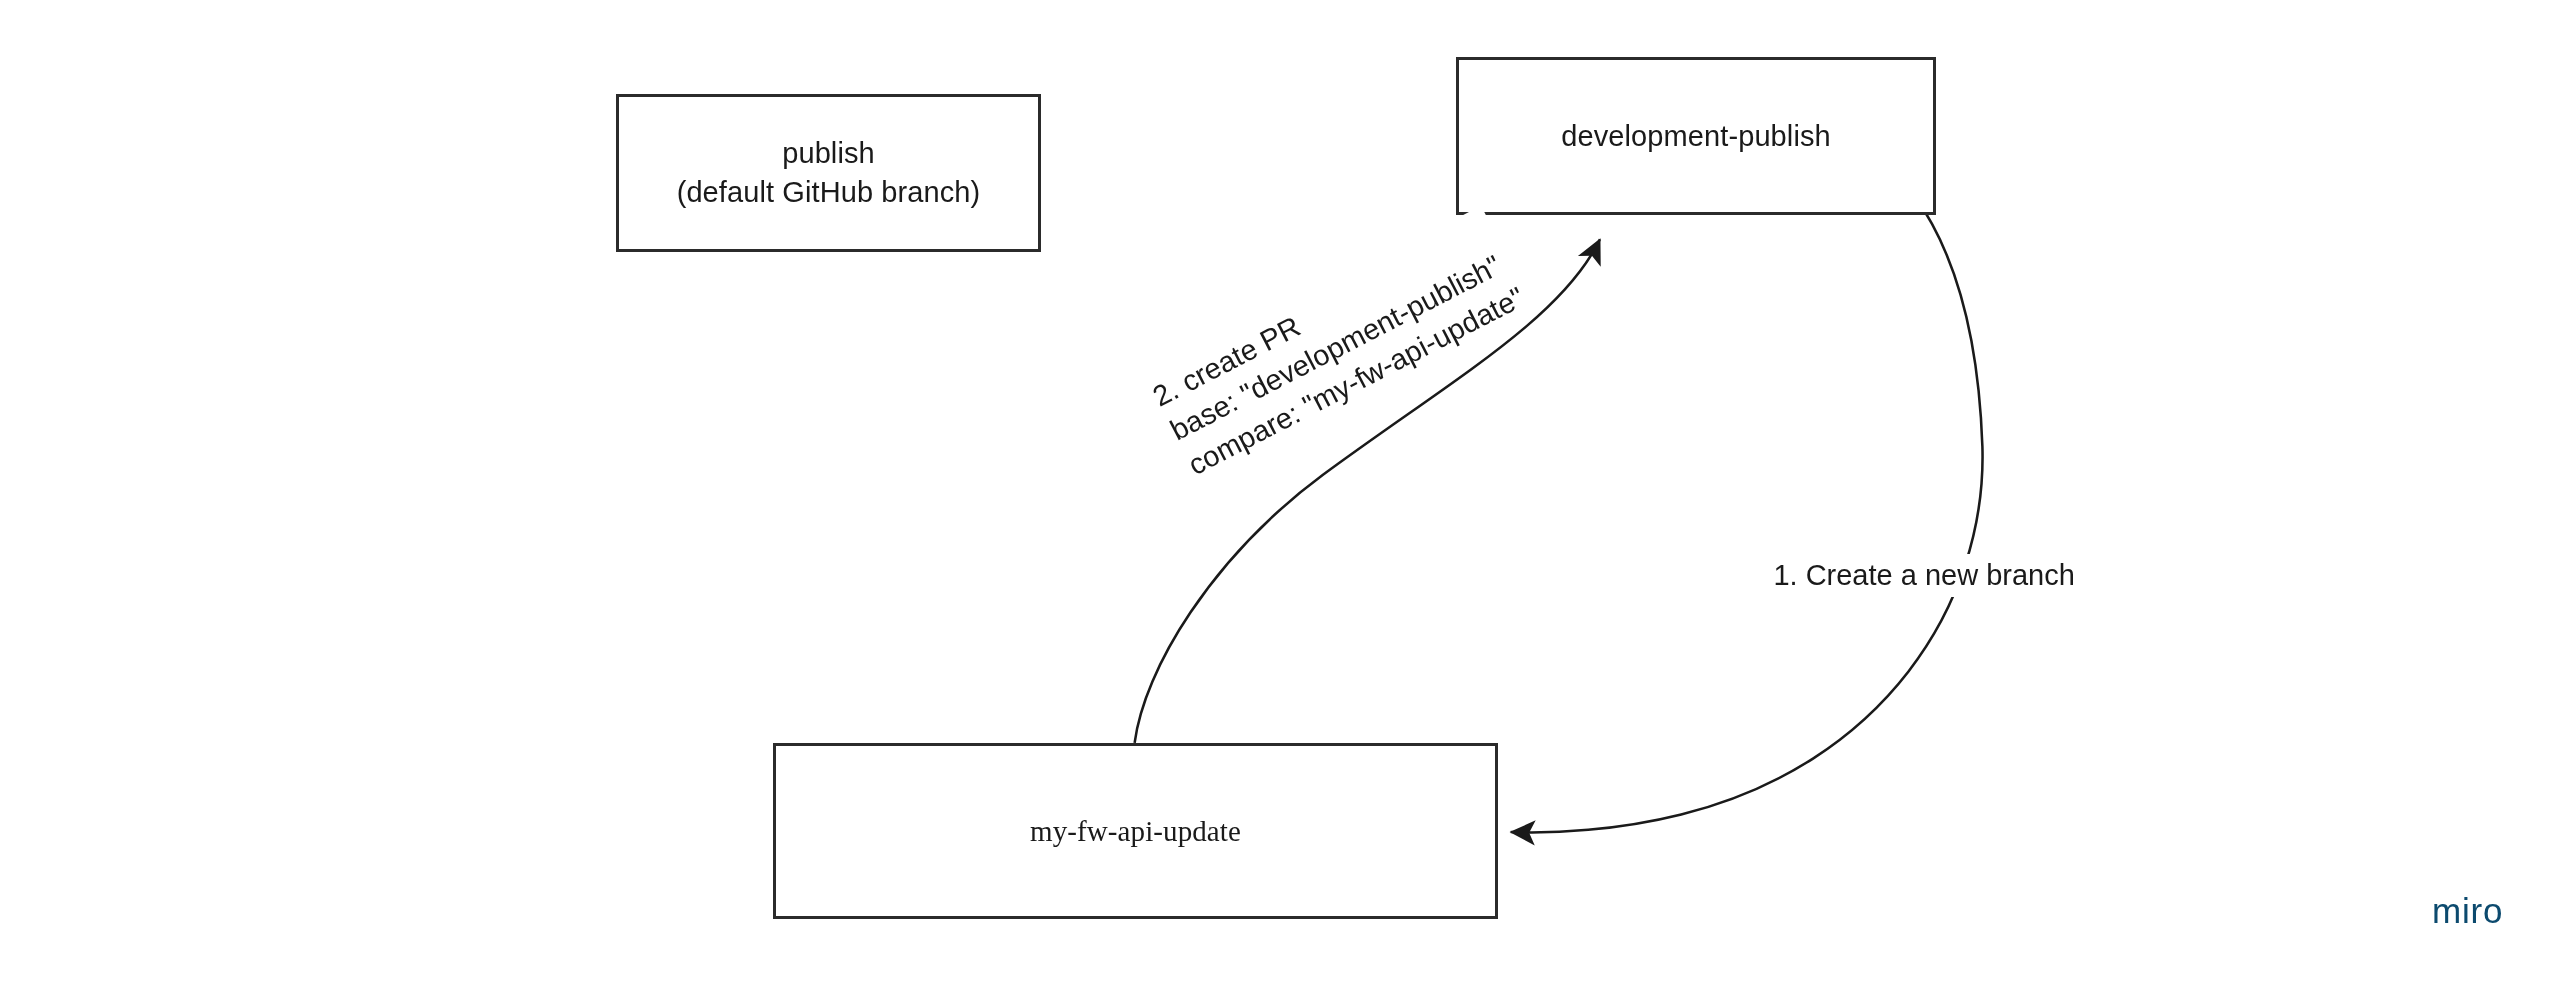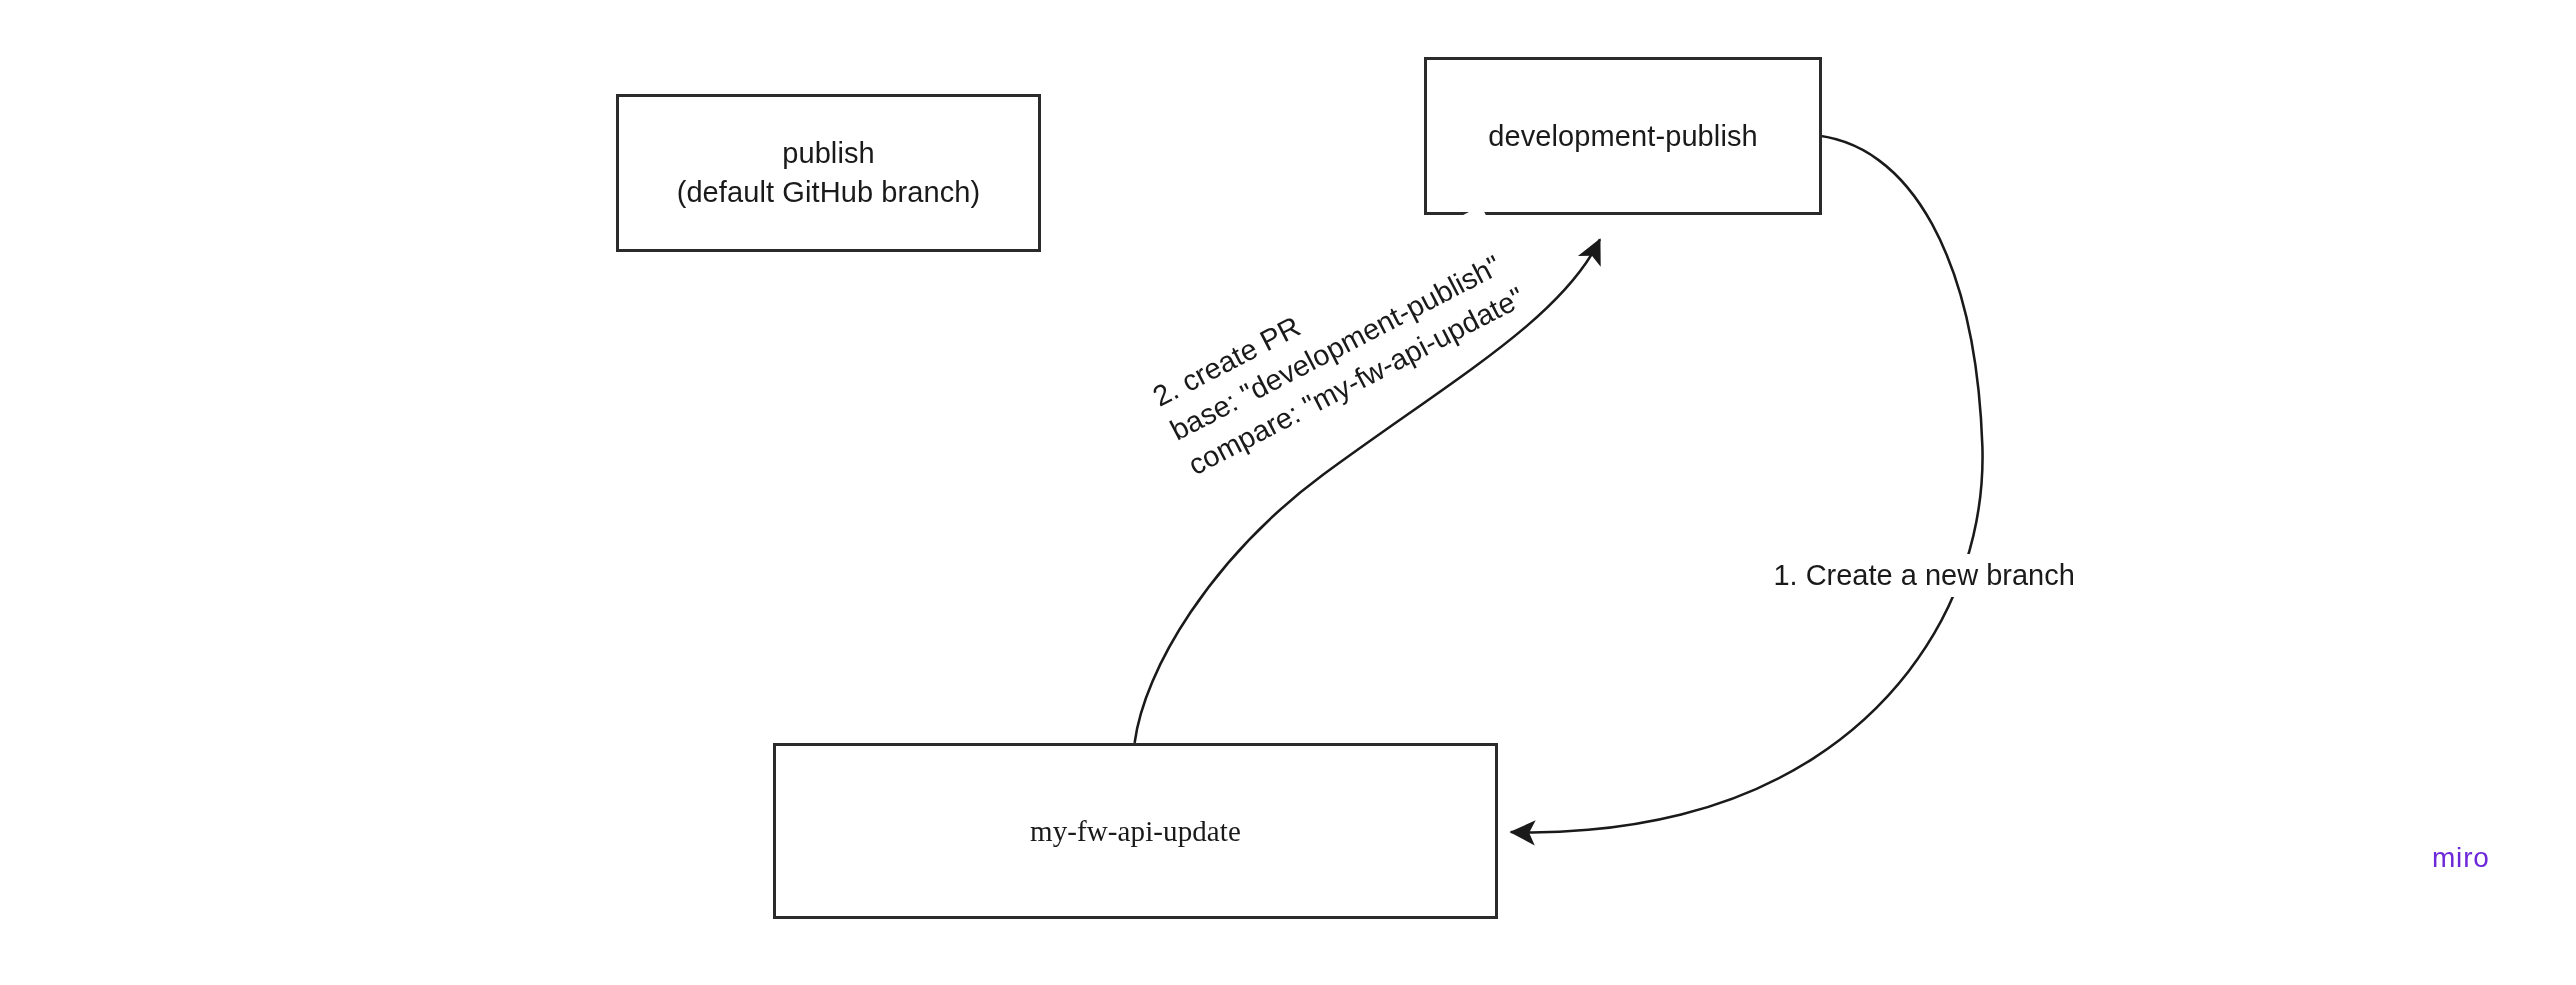--- a/index.html
+++ b/index.html
@@ -44,23 +44,23 @@
     white-space: pre-line;
   }
   #node-publish {
     left: 616px;
     top: 57px;
     width: 425px;
     height: 158px;
     margin-top: 37px;
   }
   #node-development-publish {
-    left: 1424px;
+    left: 1456px;
     top: 57px;
-    width: 398px;
+    width: 480px;
     height: 158px;
   }
   #node-my-fw-api-update {
     left: 773px;
     top: 743px;
     width: 725px;
     height: 176px;
     font-family: Liberation Serif, serif;
   }
   .edge-label {
@@ -80,23 +80,23 @@
     padding: 1.6px 4.8px;
   }
   #edge-label-create-branch {
     left: 1767px;
     top: 554px;
     padding: 2.4px 6.4px;
   }
   #watermark {
     position: absolute;
     left: 2432px;
-    top: 842px;
-    font-size: 28px;
-    color: #6d28d9;
+    top: 891px;
+    font-size: 35px;
+    color: #0c4a6e;
     letter-spacing: 0.8px;
     z-index: 5;
   }
 </style>
 </head>
 <body>
 
 <div id="canvas">
 
   <svg id="edges" viewBox="0 0 3233 1237" xmlns="http://www.w3.org/2000/svg">

